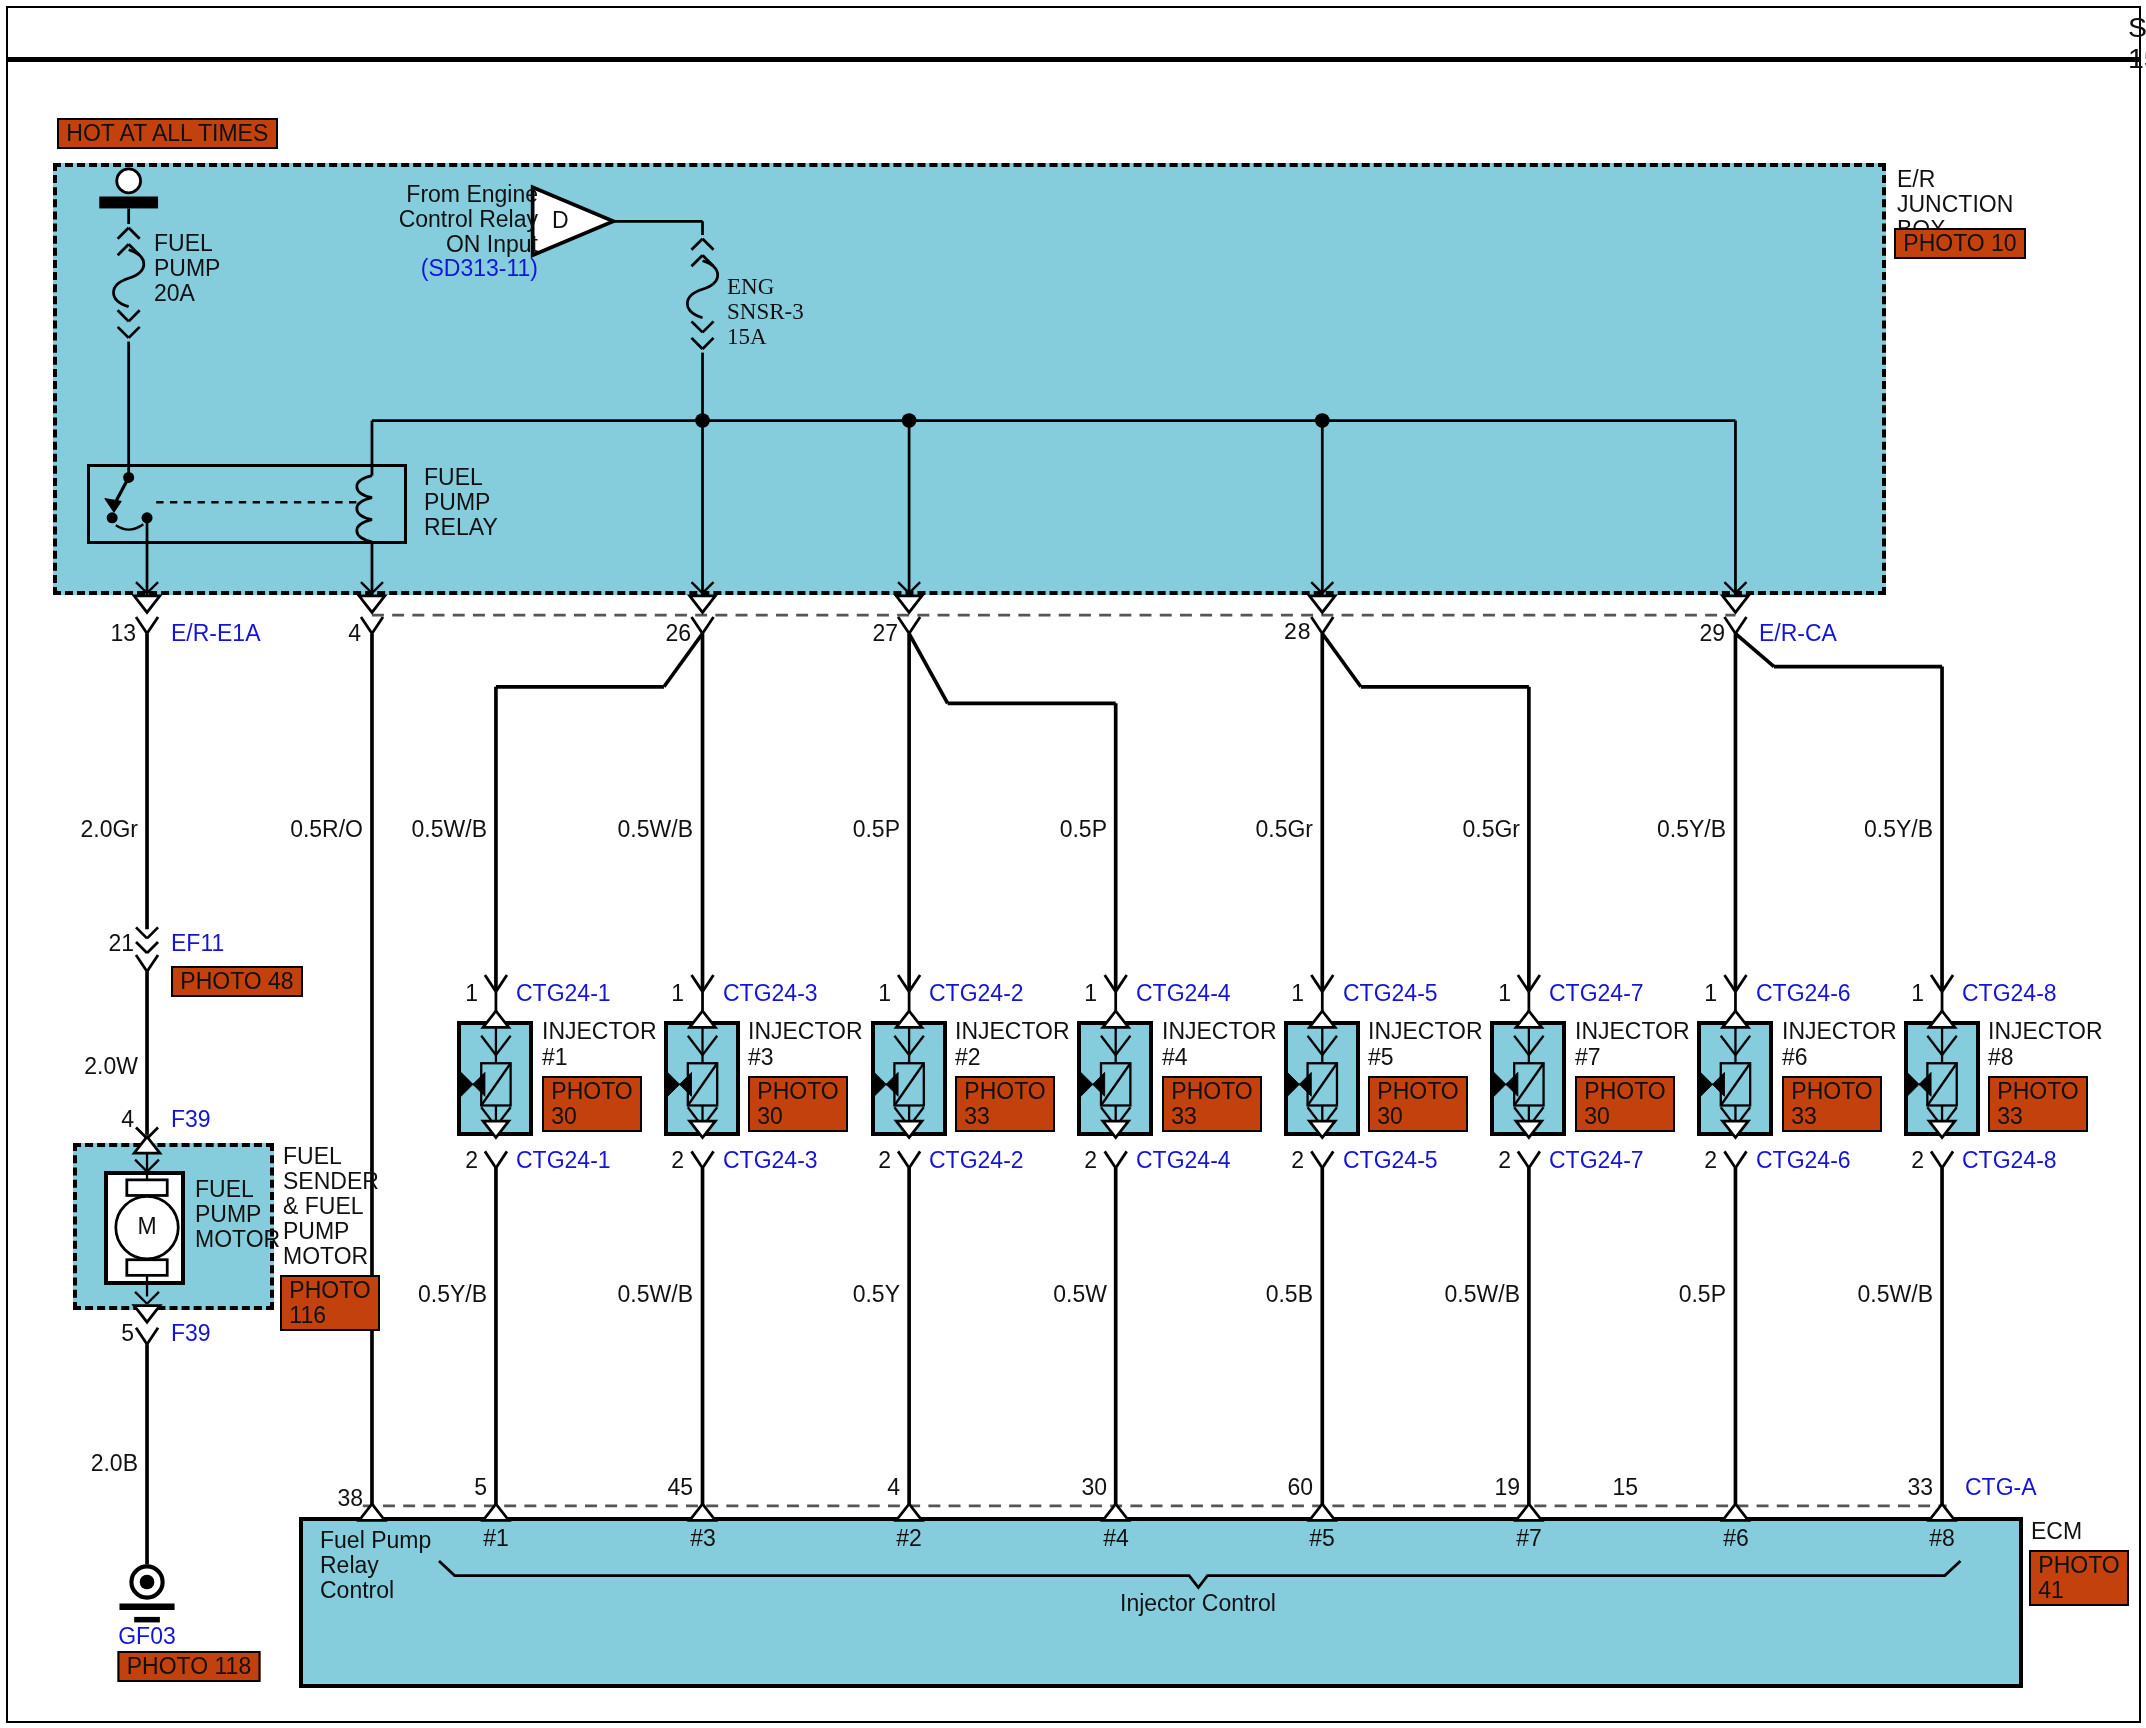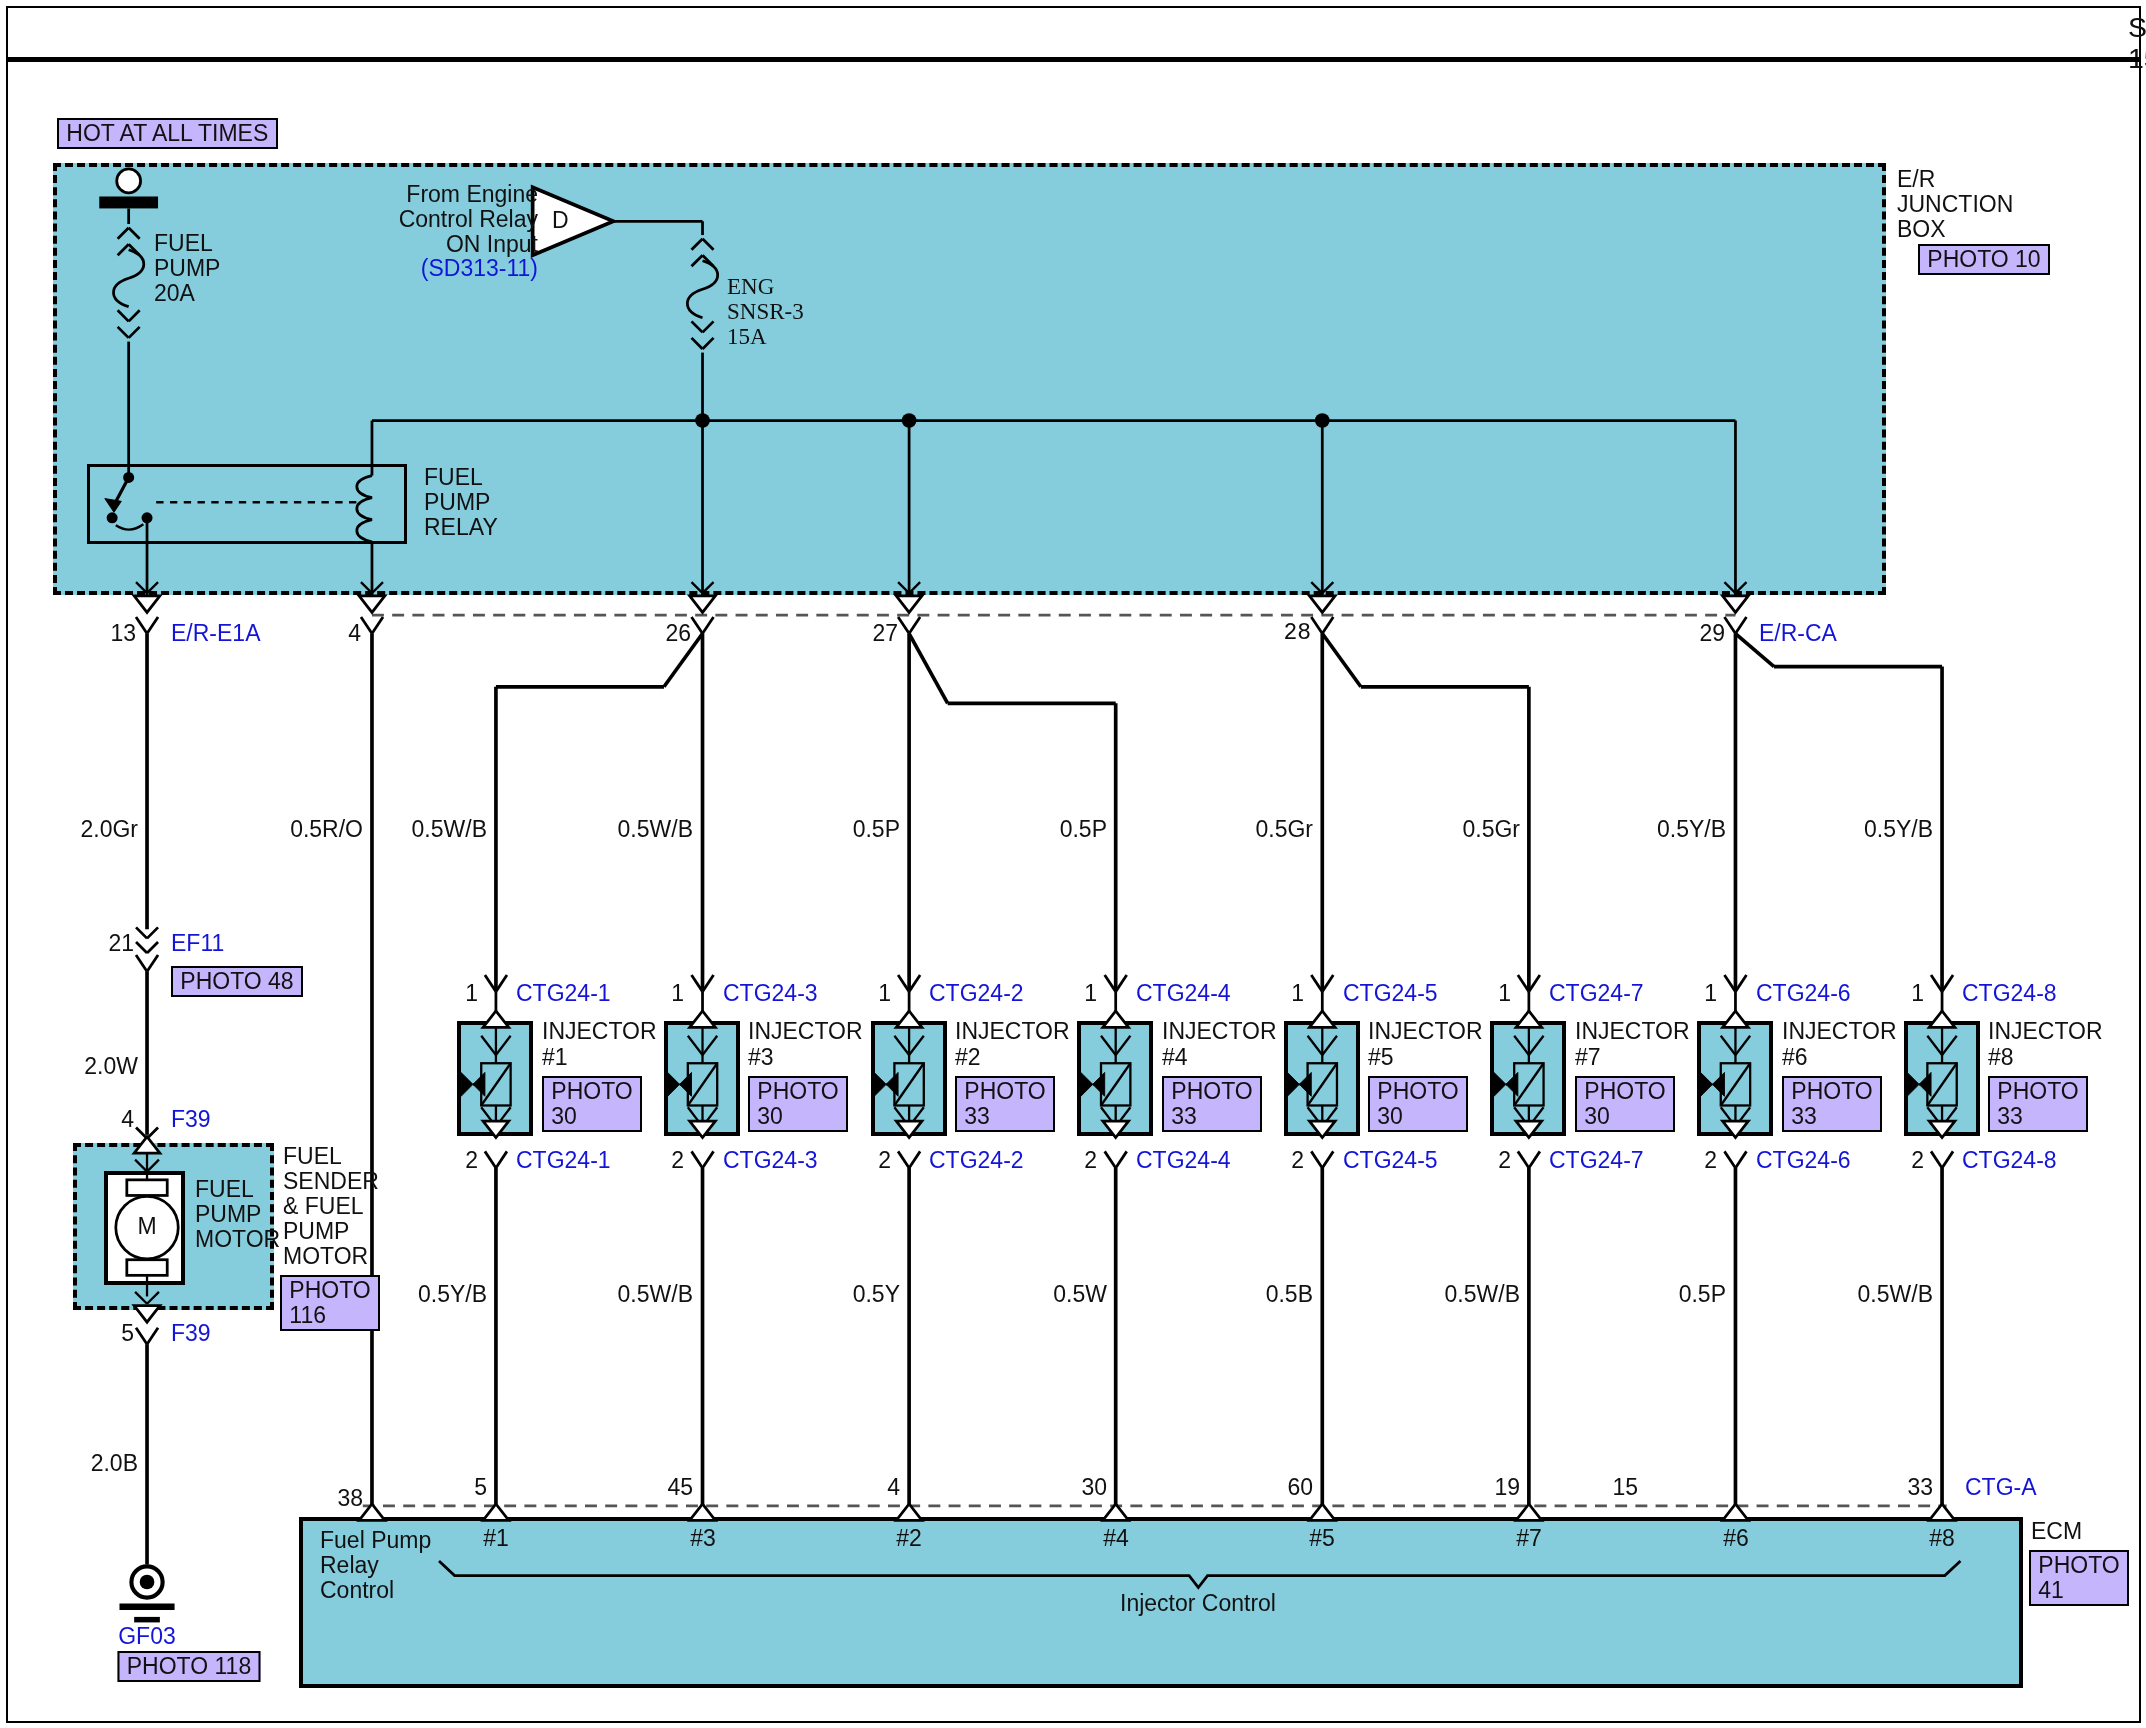--- a/index.html
+++ b/index.html
@@ -5,21 +5,21 @@
   :root{ --panel:#85cdDD; --blue:#1414d8; }
   html,body{margin:0;padding:0;background:#fff;}
   #stage{position:relative;width:2146px;height:1728px;background:#fff;overflow:hidden;
          font-family:"Liberation Sans",sans-serif;}
   #frame{position:absolute;left:5.5px;top:5.5px;right:5.5px;bottom:5.5px;border:2.8px solid #000;}
   #hdr-line{position:absolute;left:5.5px;right:5.5px;top:57px;height:4.6px;background:#000;}
   .lbl{position:absolute;font:23px/25px "Liberation Sans",sans-serif;color:#111;white-space:pre-line;}
   .r{transform:translateX(-100%);text-align:right;}
   .c{transform:translateX(-50%);text-align:center;}
   .blue{color:var(--blue);}
-  .boxed{border:2.8px solid #000;background:#c4b5fd;padding:0.9px 7.3px;}
+  .boxed{border:2.8px solid #000;background:#c2410c;padding:0.9px 7.3px;}
   .title{font-size:28.5px;line-height:31px;}
   .panelbox{position:absolute;background:var(--panel);}
   .bord5{border:4.6px solid #000;}
   .dashed{border:4.6px dashed #000;}
   .relaybox{position:absolute;border:3.7px solid #000;}
   .whitebox{position:absolute;background:#fff;border:4.6px solid #000;}
   svg#wires{position:absolute;left:0;top:0;z-index:5;}
   #labels{position:absolute;left:0;top:0;width:100%;height:100%;z-index:6;}
   #boxes{position:absolute;left:0;top:0;width:100%;height:100%;z-index:2;}
 </style>
@@ -332,21 +332,21 @@
       <polygon points="1876,1656 1904,1656 1890,1638" fill="#fff" stroke="#000" stroke-width="3"></polygon>
       <polygon points="2101,1656 2129,1656 2115,1638" fill="#fff" stroke="#000" stroke-width="3"></polygon>
       <path d="M 478 1700 L 495 1716 L 1295 1716 L 1305 1729 L 1315 1716 L 2118 1716 L 2135 1700" stroke="#000" stroke-width="3" fill="none"></path>
     </svg>
 
   <div id="labels">
     <div class="lbl boxed" style="left:57px;top:118px;">HOT AT ALL TIMES</div>
     <div class="lbl" style="left:1897px;top:167px;">E/R
 JUNCTION
 BOX</div>
-    <div class="lbl boxed" style="left:1894px;top:244px;margin-left:24px;">PHOTO 10</div>
+    <div class="lbl boxed" style="left:1894px;top:228px;">PHOTO 10</div>
     <div class="lbl" style="left:154px;top:231px;">FUEL
 PUMP
 20A</div>
     <div class="lbl r" style="left:538px;top:182px;">From Engine
 Control Relay
 ON Input</div>
     <div class="lbl r blue" style="left:538px;top:256px;">(SD313-11)</div>
     <div class="lbl" style="left:552px;top:208px;">D</div>
     <div class="lbl" style="left:727px;top:274px;font-family:Liberation Serif, serif;">ENG
 SNSR-3

